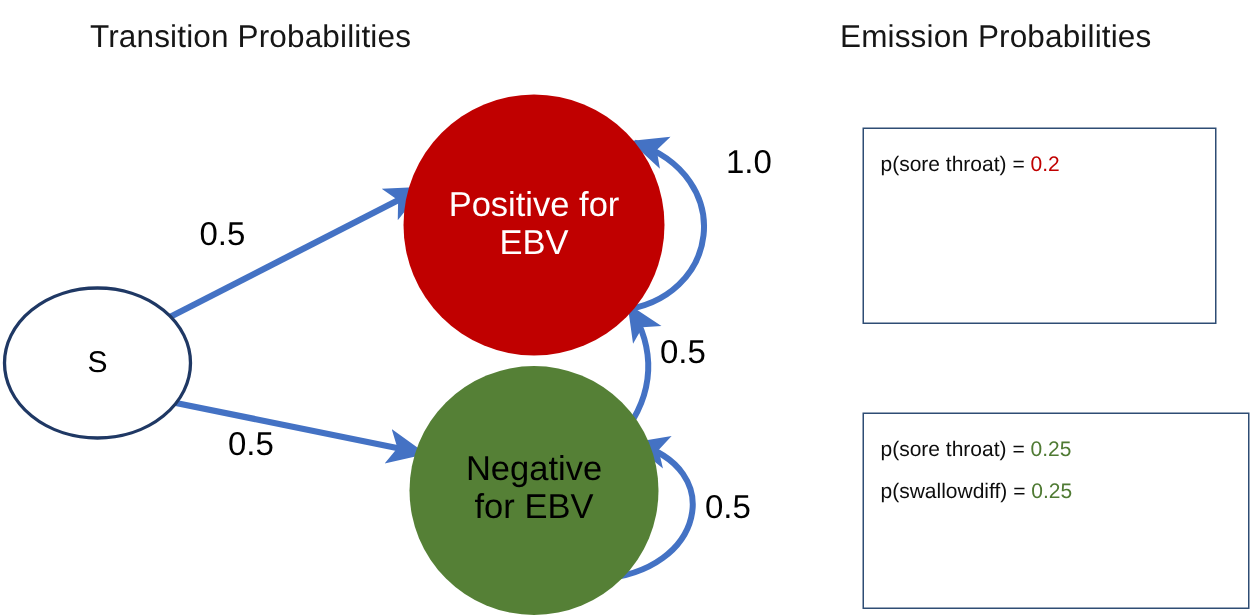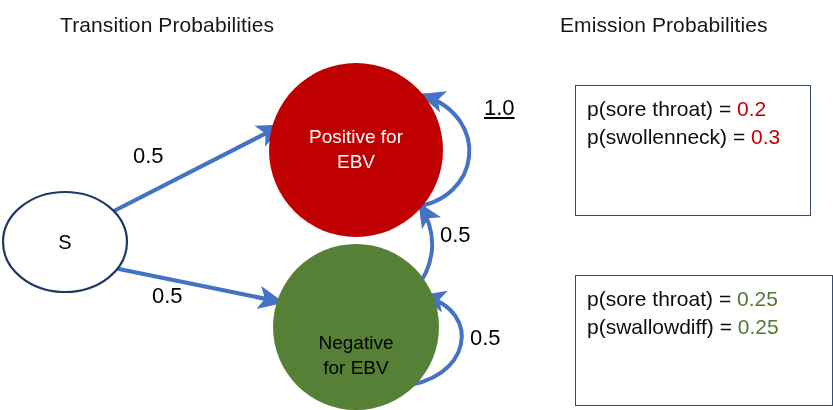--- a/index.html
+++ b/index.html
@@ -38,65 +38,64 @@
   #graph-svg {
     position: absolute;
     left: 0; top: 0;
     width: 833px;
     height: 410px;
   }
 
   .node-label {
     position: absolute;
     text-align: center;
-    font-size: 19px;
+    font-size: 23px;
     line-height: 25px;
     white-space: pre-line;
     pointer-events: none;
   }
   #label-start {
     left: 2px; top: 230px; width: 126px;
     font-size: 20px;
     color: #000000;
   }
   #label-positive {
     left: 268px; top: 124px; width: 176px;
     color: #ffffff;
   }
   #label-negative {
     left: 268px; top: 300px; width: 176px;
     color: #000000;
-    margin-top: 30px;
   }
 
   .edge-label {
     position: absolute;
     font-size: 22px;
     color: #000000;
     white-space: nowrap;
   }
   #edge-label-s-pos  { left: 133px; top: 143px; }
   #edge-label-s-neg  { left: 152px; top: 283px; }
-  #edge-label-pos-self { left: 484px; top: 95px; text-decoration: underline; }
+  #edge-label-pos-self { left: 484px; top: 95px; }
   #edge-label-neg-pos  { left: 440px; top: 222px; }
   #edge-label-neg-self { left: 470px; top: 325px; }
 
   
   .emission-box {
     position: absolute;
     border: 1.4px solid #2E4D74;
     background: #ffffff;
     box-sizing: border-box;
     padding: 9px 0 9px 11px;
   }
   #emission-box-positive { left: 575px; top: 85px;  width: 236px; height: 131px; }
   #emission-box-negative { left: 575px; top: 275px; width: 258px; height: 131px; }
 
   .emission-row {
-    font-size: 21px;
+    font-size: 14px;
     line-height: 28px;
     color: #0d0d0d;
     white-space: nowrap;
   }
   .emission-row .val { font-weight: 400; }
   #emission-box-positive .val { color: #C00000; }
   #emission-box-negative .val { color: #4F7A33; }
 </style>
 </head>
 <body>
@@ -147,24 +146,20 @@
 
   <div class="edge-label" id="edge-label-neg-pos">0.5</div>
 
   <div class="edge-label" id="edge-label-neg-self">0.5</div>
 
   <div class="emission-box" id="emission-box-positive">
     <div class="emission-row">
       <span>p(sore throat) =</span>
       <span class="val">0.2</span>
     </div>
-    <div class="emission-row">
-      <span>p(swollenneck) =</span>
-      <span class="val">0.3</span>
-    </div>
   </div>
 
   <div class="emission-box" id="emission-box-negative">
     <div class="emission-row">
       <span>p(sore throat) =</span>
       <span class="val">0.25</span>
     </div>
     <div class="emission-row">
       <span>p(swallowdiff) =</span>
       <span class="val">0.25</span>

